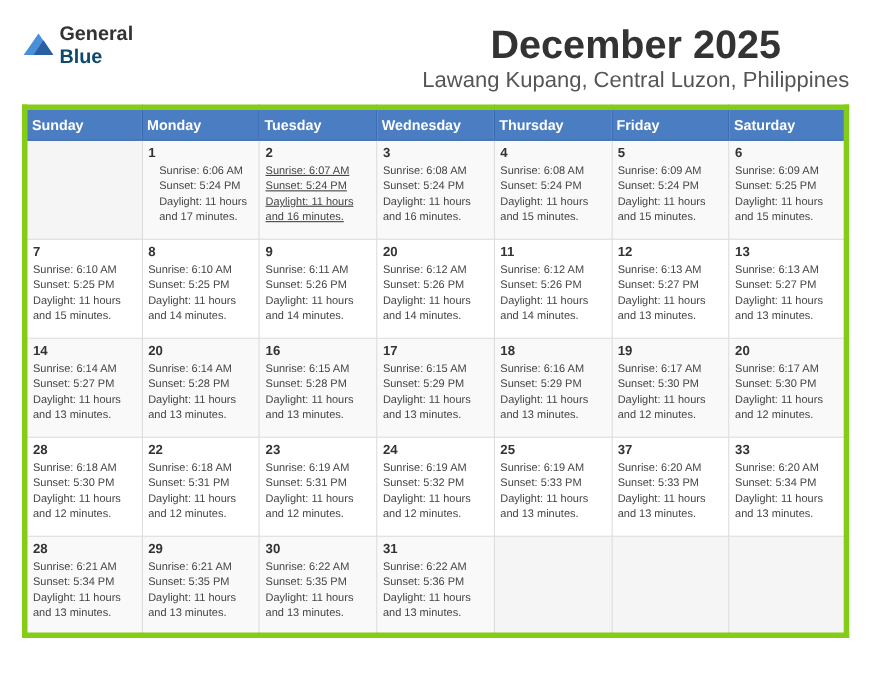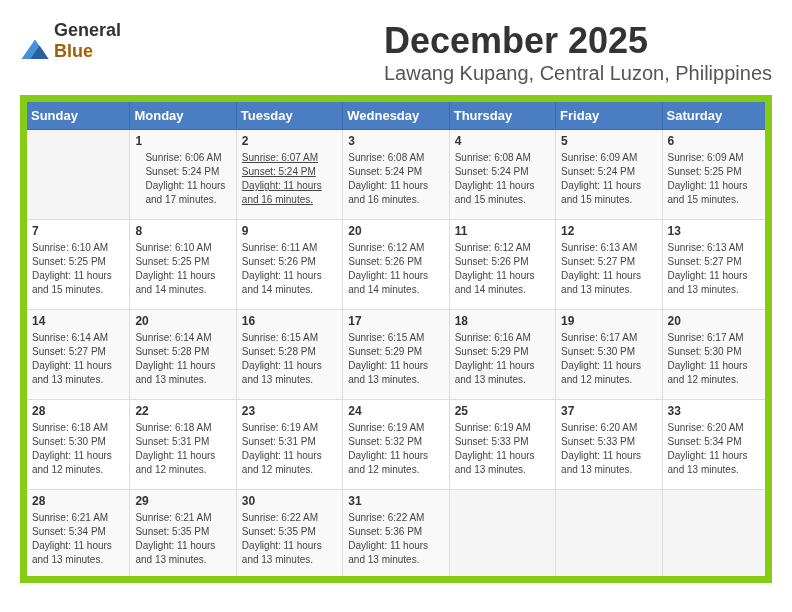--- a/index.html
+++ b/index.html
@@ -11,43 +11,43 @@
       padding: 20px;
     }
     .header-area {
       display: flex;
       justify-content: space-between;
       align-items: flex-start;
       margin-bottom: 10px;
     }
     .logo {
       display: flex;
-      align-items: flex-end;
+      align-items: center;
       gap: 4px;
     }
     .logo-icon {
       width: 30px;
       height: 24px;
     }
     .title-area {
-      text-align: left;
+      text-align: center;
     }
     .month-title {
       font-size: 36px;
       font-weight: bold;
       color: #333;
     }
     .location-title {
       font-size: 20px;
       color: #555;
     }
     table {
       width: 100%;
       border-collapse: collapse;
-      border: 7px solid #84cc16;
+      border: 5px solid #84cc16;
     }
     thead tr th {
       background-color: #4a7dc1;
       color: #fff;
       font-size: 13px;
       font-weight: bold;
       padding: 6px 4px;
       text-align: left;
       border: 1px solid #3a6ab0;
     }
@@ -85,21 +85,21 @@
 <body>
 
 <div class="header-area">
   <div class="logo">
     <svg class="logo-icon" viewBox="0 0 40 32" xmlns="http://www.w3.org/2000/svg">
       <polygon points="20,2 38,28 2,28" fill="#4a90d9"></polygon>
       <polygon points="26,10 38,28 14,28" fill="#2a5fa0"></polygon>
     </svg>
     <div>
       <span style="font-size:18px;font-weight:bold;color:#333;">General</span><br>
-      <span style="font-size:18px;font-weight:bold;color:#a16207;">Blue</span>
+      <span style="font-size:18px;font-weight:bold;color:#0c4a6e;">Blue</span>
     </div>
   </div>
   <div class="title-area">
     <div class="month-title">December 2025</div>
     <div class="location-title">Lawang Kupang, Central Luzon, Philippines</div>
   </div>
 </div>
 
 <table>
   <thead>

